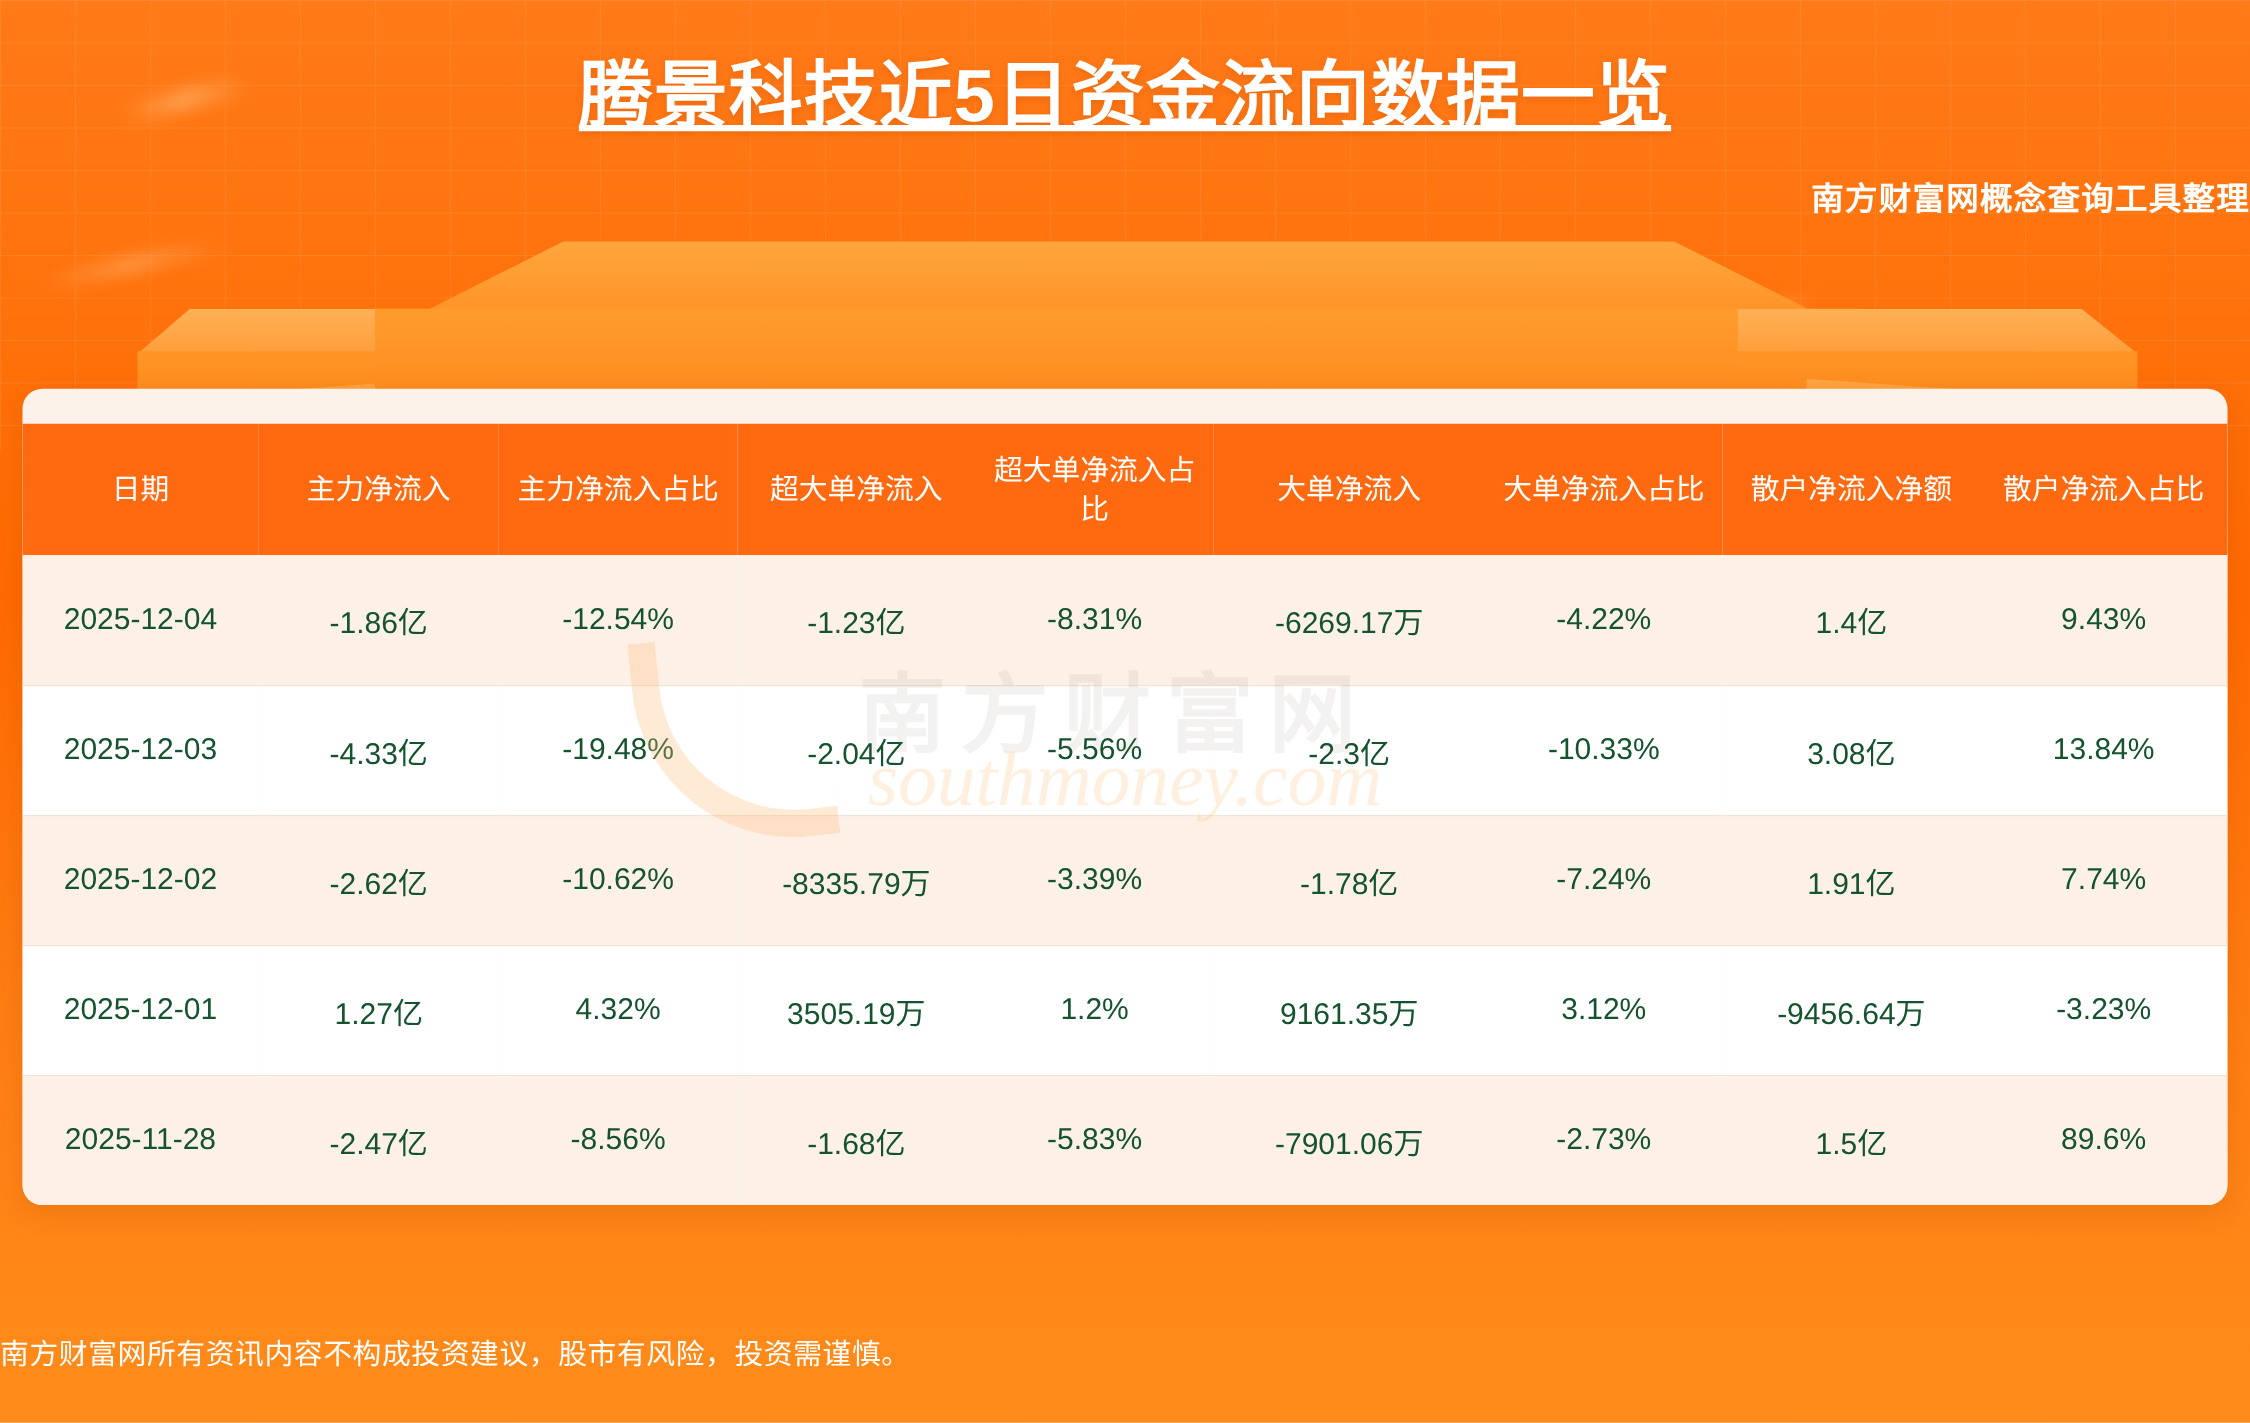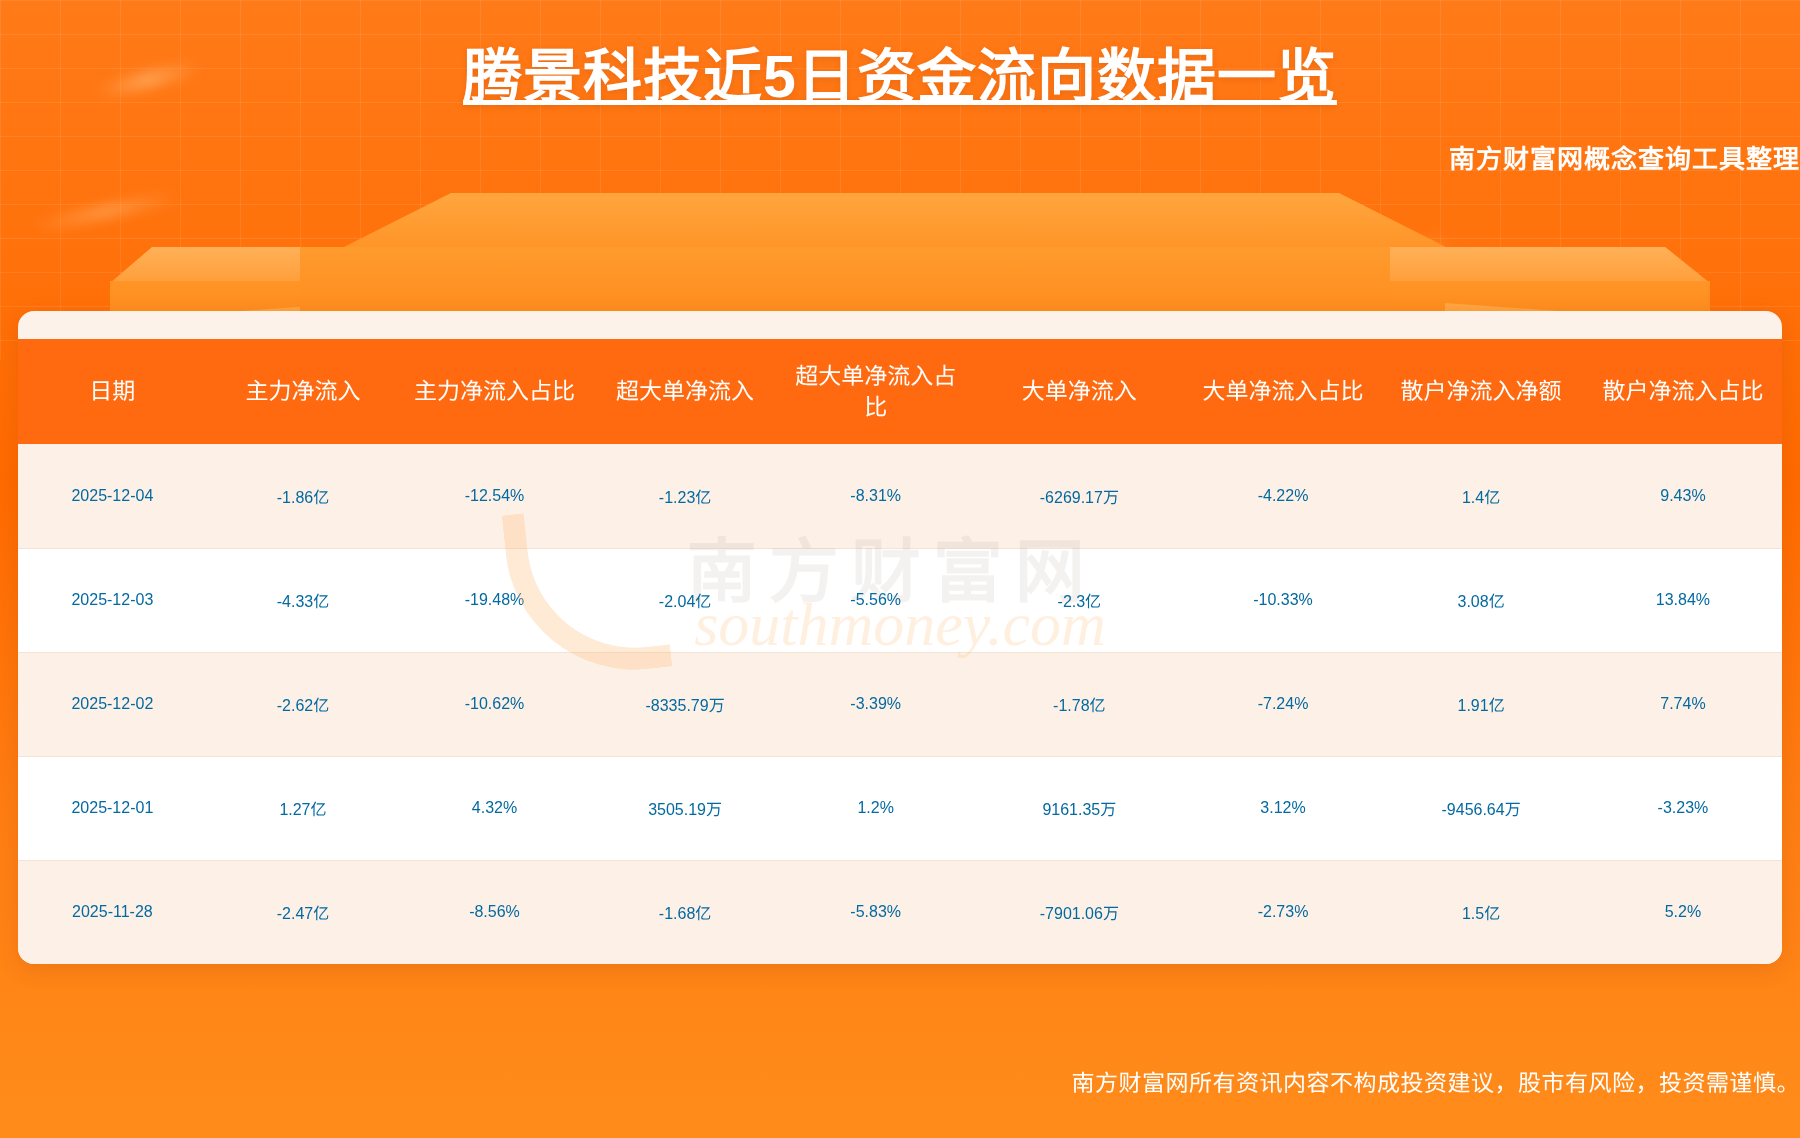--- a/index.html
+++ b/index.html
@@ -143,22 +143,22 @@
     font-size: 23px;
     font-weight: normal;
     line-height: 1.33;
     padding: 22px 6px;
     height: 94px;
     box-sizing: border-box;
     vertical-align: middle;
     text-align: center;
   }
   table.flow tbody td {
-    font-size: 16px;
-    color: #0369a1;
+    font-size: 24px;
+    color: #14532d;
     text-align: center;
     height: 104px;
     padding: 6px;
     box-sizing: border-box;
     vertical-align: middle;
     border-bottom: 1px solid #f2e3d4;
   }
   table.flow tbody tr:nth-child(odd)  td { background: #fdf1e7; }
   table.flow tbody tr:nth-child(even) td { background: #ffffff; }
   table.flow tbody tr:last-child td { border-bottom: none; }
@@ -215,21 +215,21 @@
     border-radius: 0 0 0 130px;
     transform: rotate(-6deg);
   }
 
   
   .footer {
     position: absolute;
     left: 0;
     top: 1064px;
     width: 1800px;
-    text-align: right;
+    text-align: left;
     font-size: 23px;
     color: #ffffff;
     z-index: 6;
     letter-spacing: .5px;
   }
 </style>
 </head>
 <body>
 
 <div class="page">
@@ -340,21 +340,21 @@
         </tr>
         <tr>
           <td>2025-11-28</td>
           <td>-2.47亿</td>
           <td>-8.56%</td>
           <td>-1.68亿</td>
           <td>-5.83%</td>
           <td>-7901.06万</td>
           <td>-2.73%</td>
           <td>1.5亿</td>
-          <td>5.2%</td>
+          <td>89.6%</td>
         </tr>
       </tbody>
     </table>
   </div>
 
   <div class="footer">南方财富网所有资讯内容不构成投资建议，股市有风险，投资需谨慎。</div>
 
 </div>
 
 </body></html>

